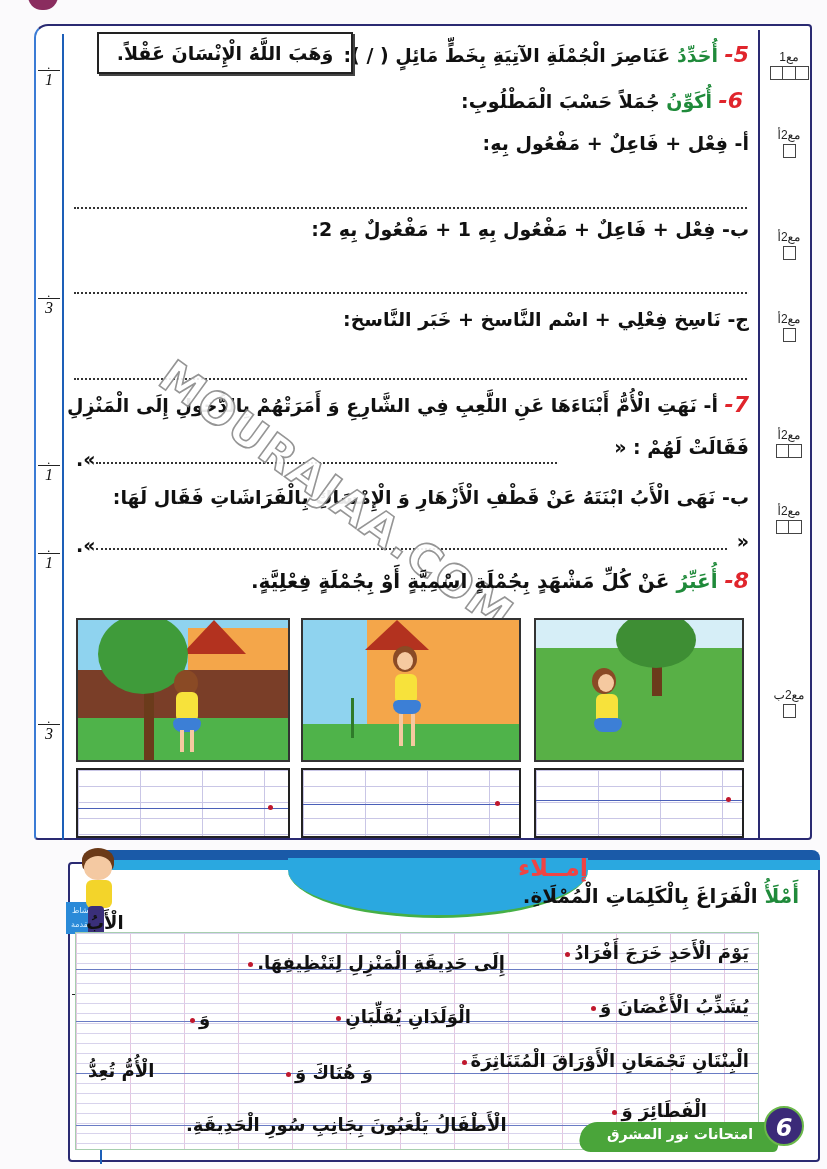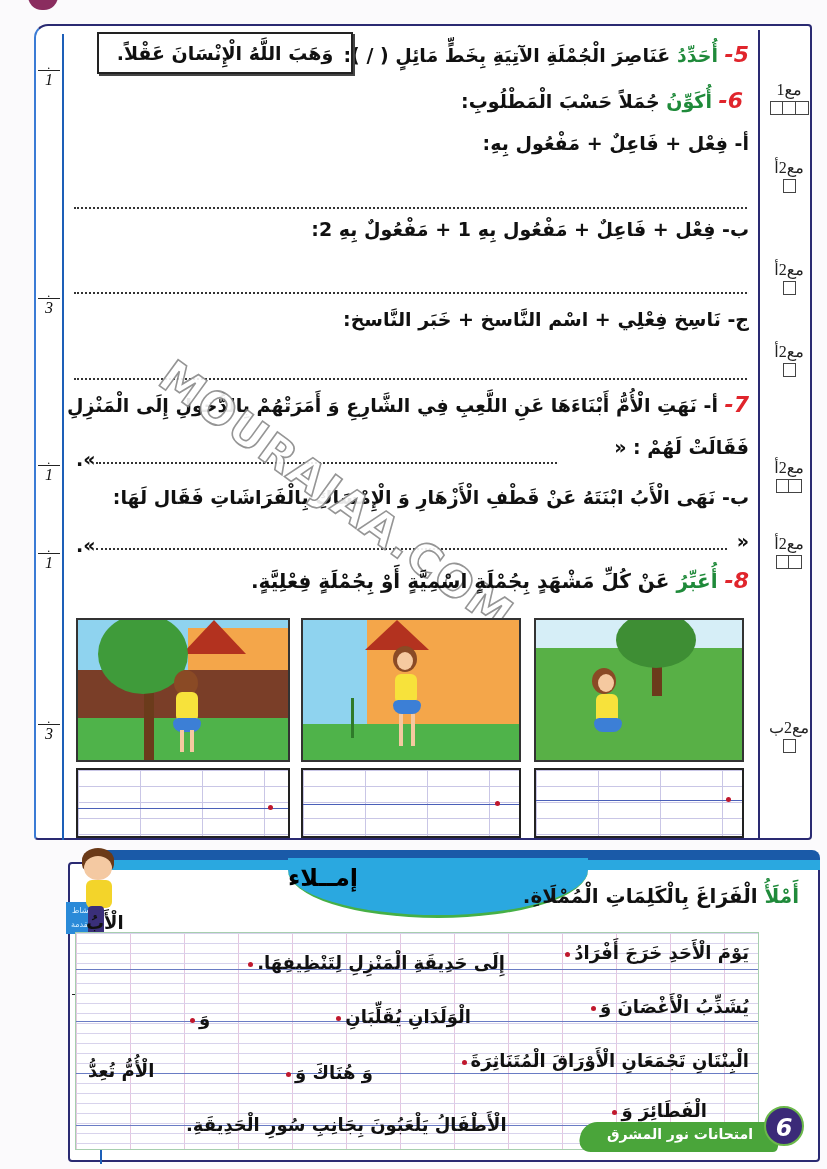--- a/index.html
+++ b/index.html
@@ -12,21 +12,21 @@
     .frame-top { position: absolute; left: 34px; top: 24px; width: 778px; height: 816px; border: 2px solid #2a2a72; border-left: 2px solid #3a7bd5; border-radius: 14px 4px 4px 4px; background: #fff; }
     .score-col { position: absolute; left: 34px; top: 34px; width: 30px; height: 806px; border-right: 2px solid #1d5fb8; }
     .code-col { position: absolute; left: 758px; top: 30px; width: 54px; height: 810px; border-left: 2px solid #2a2a72; }
 
     .score { position: absolute; left: 36px; width: 26px; text-align: center; font-style: italic; font-size: 15px; font-family: "Liberation Serif", serif; }
     .score .dot { display: block; height: 10px; line-height: 10px; font-size: 12px; }
     .score .bar { display: block; border-top: 1.5px solid #222; margin: 0 2px; }
     .score .num { display: block; font-size: 16px; line-height: 18px; }
 
     .code { position: absolute; left: 766px; width: 46px; text-align: center; font-size: 13px; color: #222; }
-    .code .lbl { display: block; font-family: Liberation Serif, serif; font-size: 16px; direction: rtl; margin-top: 30px; }
+    .code .lbl { display: block; font-family: Liberation Sans, sans-serif; font-size: 12px; direction: rtl; }
     .boxes { display: inline-flex; margin-top: 2px; }
     .boxes span { width: 13px; height: 14px; border: 1.3px solid #444; display: inline-block; }
     .boxes span + span { border-left: none; }
 
     
     .row { position: absolute; direction: rtl; text-align: right; font-weight: bold; font-size: 19px; white-space: nowrap; }
     .qnum { color: #e0252c; font-style: italic; font-size: 22px; }
     .verb { color: #1f8a3a; }
     .dots { position: absolute; left: 74px; right: 80px; border-top: 2px dotted #333; }
 
@@ -55,21 +55,21 @@
       background-size: 100% 16px, 62px 100%; }
     .answer-box .baseline { position: absolute; left: 0; right: 0; top: 38px; border-top: 1.5px solid #4a5fb8; }
     .answer-box .reddot { position: absolute; top: 35px; width: 5px; height: 5px; border-radius: 50%; background: #c0182d; }
 
     
     .section2 { position: absolute; left: 68px; top: 862px; width: 752px; height: 300px; border: 2px solid #2a2a72; border-radius: 4px; background: #fff; }
     .banner { position: absolute; left: 90px; top: 846px; width: 730px; height: 70px; }
     .banner-back { position: absolute; left: 0; right: 0; top: 4px; height: 18px; background: #1a5aa8; border-radius: 8px 8px 0 0; }
     .banner-arc { position: absolute; left: 198px; top: 12px; width: 300px; height: 60px; background: #2aa8e0; border-radius: 0 0 150px 150px / 0 0 48px 48px; border-bottom: 3px solid #46b046; }
     .banner-strip { position: absolute; left: 0; right: 0; top: 14px; height: 10px; background: #2aa8e0; }
-    .banner-title { position: absolute; left: 198px; width: 300px; top: 18px; text-align: left; font-size: 24px; font-weight: bold; color: #000000; direction: rtl; }
+    .banner-title { position: absolute; left: 198px; width: 300px; top: 8px; text-align: right; font-size: 24px; font-weight: bold; color: #ef4444; direction: rtl; }
 
     .side-tab { position: absolute; left: 66px; top: 902px; width: 36px; height: 32px; background: #2a8ad8; color: #d8f0ff; font-size: 8px; text-align: center; line-height: 14px; padding-top: 2px; direction: rtl; }
     .score-col2 { position: absolute; left: 68px; top: 934px; width: 34px; height: 230px; border-right: 2px solid #1d5fb8; }
 
     .kid { position: absolute; left: 70px; top: 840px; width: 48px; height: 100px; }
     .kid .hair { position: absolute; left: 12px; top: 8px; width: 32px; height: 24px; background: #6b3a18; border-radius: 50% 50% 30% 30%; }
     .kid .face2 { position: absolute; left: 14px; top: 16px; width: 28px; height: 24px; background: #f4c9a2; border-radius: 50%; }
     .kid .shirt { position: absolute; left: 16px; top: 40px; width: 26px; height: 28px; background: #f3d42a; border-radius: 6px; }
     .kid .pants { position: absolute; left: 18px; top: 66px; width: 16px; height: 30px; background: #3a2f7a; border-radius: 4px; }
 

